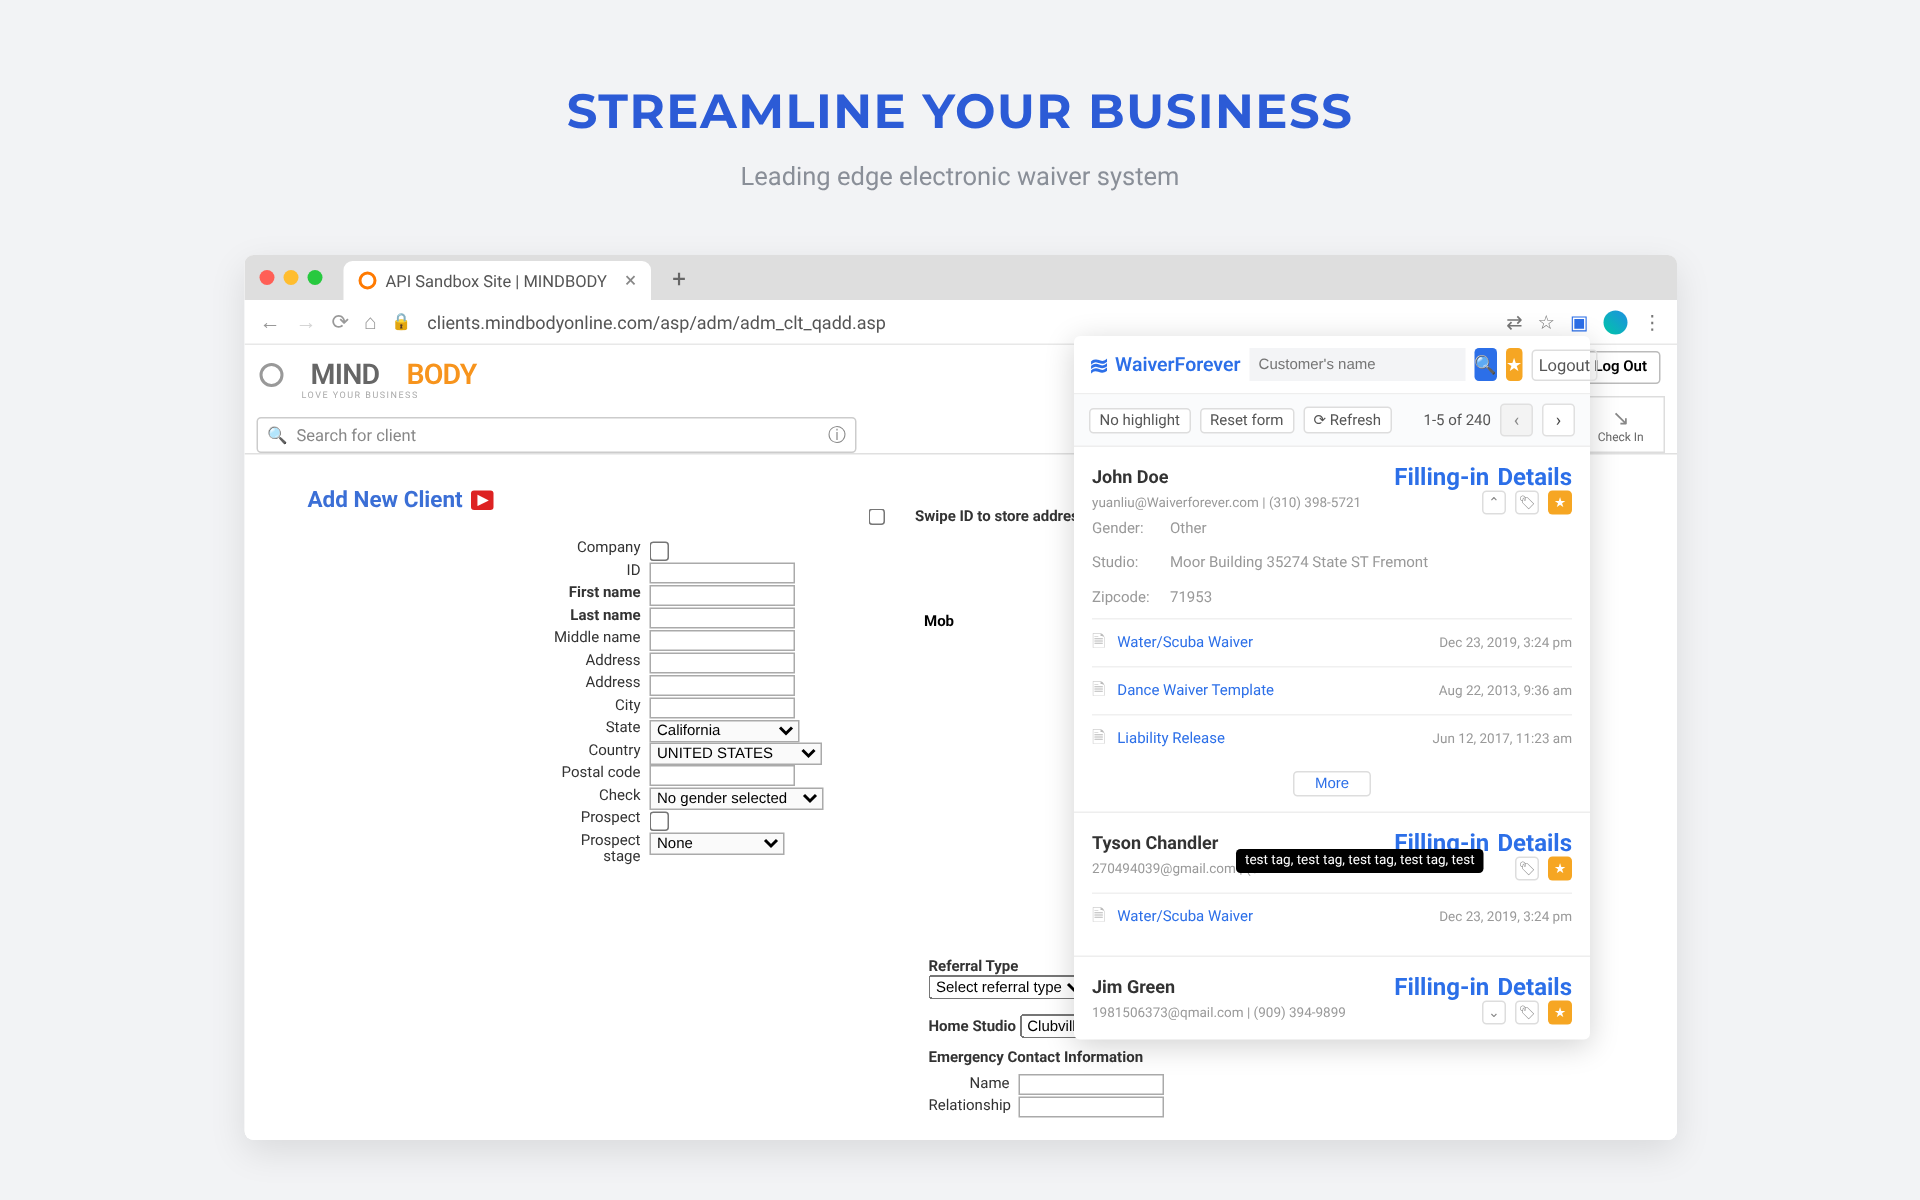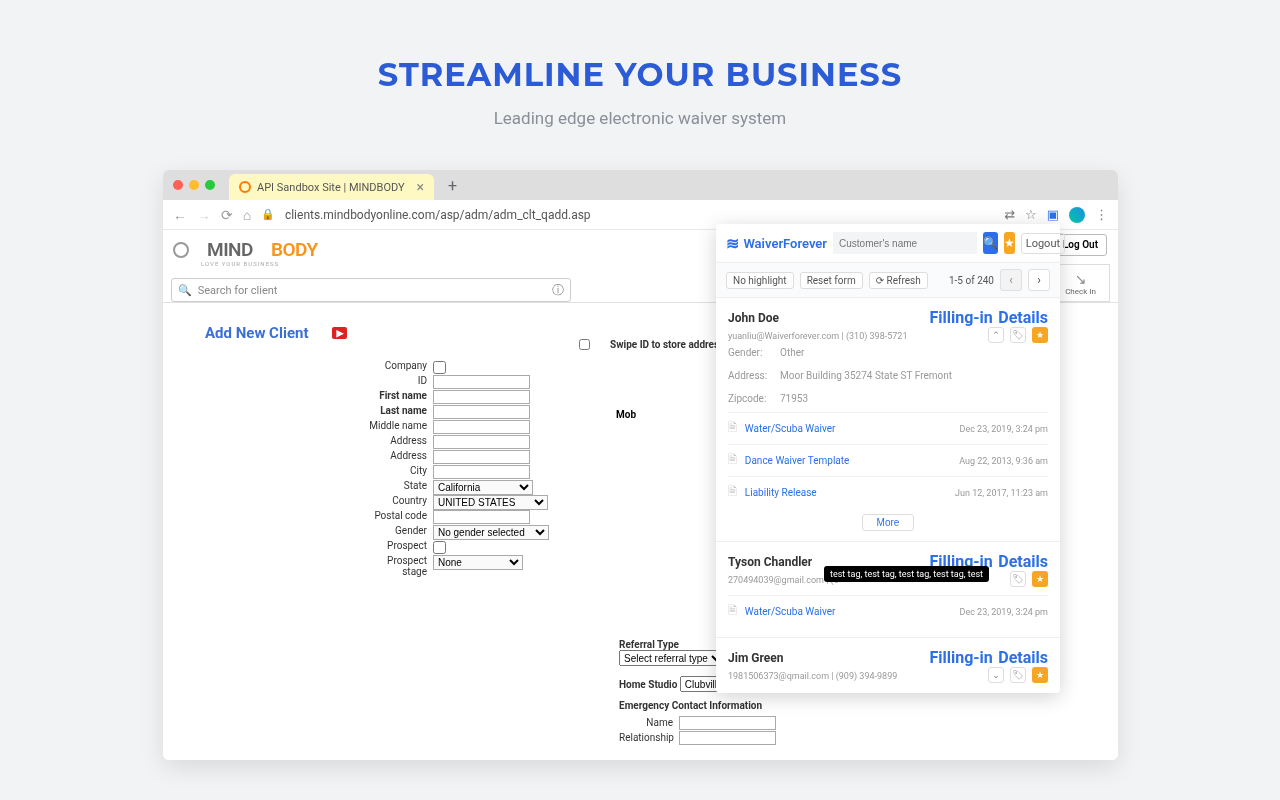--- a/index.html
+++ b/index.html
@@ -7,21 +7,21 @@
   
   .hero-title { text-align: center; font-size: 32px; font-weight: 700; color: #2c5bd6; letter-spacing: 1px; margin-top: 55px; font-family: "Montserrat", Arial, sans-serif;}
   .hero-sub { text-align: center; color: #8a8f98; font-size: 17px; margin-top: 14px; }
   
   .browser-window { position: absolute; left: 163px; top: 170px; width: 955px; height: 590px; background: #fff; border-radius: 6px; box-shadow: 0 8px 24px rgba(0,0,0,0.10); overflow: hidden; }
   
   .tab-strip { height: 30px; background: #dedede; display: flex; align-items: center; padding-left: 10px; }
   .traffic-lights { display: flex; gap: 6px; margin-right: 14px; }
   .traffic-lights span { width: 10px; height: 10px; border-radius: 50%; display:inline-block; }
   .tl-red { background:#ff5f56; } .tl-yel{ background:#ffbd2e; } .tl-grn{background:#27c93f;}
-  .browser-tab { background:#fef9c3; height:26px; border-radius:6px 6px 0 0; display:flex; align-items:center; padding:0 10px; font-size:11px; color:#555; gap:6px; margin-top:4px;}
+  .browser-tab { background:#ffffff; height:26px; border-radius:6px 6px 0 0; display:flex; align-items:center; padding:0 10px; font-size:11px; color:#555; gap:6px; margin-top:4px;}
   .tab-favicon { width:12px;height:12px;border:2px solid #ff7a00;border-radius:50%;}
   .tab-close { color:#888; font-size:14px; margin-left:6px;}
   .tab-plus { color:#666; margin-left:14px; font-size:16px;}
   
   .url-bar-row { height:30px; background:#fff; border-bottom:1px solid #e8e8e8; display:flex; align-items:center; padding:0 10px; gap:10px; font-size:12px; color:#666;}
   .url-bar-row .nav-ico { color:#999; font-size:14px; }
   .lock-ico { color:#3a7a3a; font-size:11px;}
   .url-text { color:#555; flex:1;}
   .url-right { display:flex; gap:10px; align-items:center;}
   .url-right span{ font-size:13px; color:#777;}
@@ -38,21 +38,21 @@
   .top-search .qcirc{ color:#888; font-size:12px;}
   
   .top-nav { position:absolute; right:8px; top:34px; display:flex; align-items:flex-end;}
   .nav-tile { width:48px; height:38px; border:1px solid #ddd; display:flex; flex-direction:column; align-items:center; justify-content:center; font-size:8px; color:#666;}
   .nav-tile + .nav-tile { border-left:none;}
   .nav-tile .ico{ font-size:14px; color:#888;}
   .logout-btn { border:1px solid #bbb; padding:4px 8px; font-size:10px; border-radius:3px; background:#fff; margin-left:8px; height:22px; align-self:center; font-weight:600;}
   
   .top-border { position:absolute; left:0; right:0; top:72px; border-top:1px solid #e0e0e0;}
   
-  .form-title { position:absolute; left:42px; top:94px; color:#3b6fd6; font-weight:700; font-size:15px; display:flex; align-items:center; gap:24px;}
+  .form-title { position:absolute; left:42px; top:94px; color:#3b6fd6; font-weight:700; font-size:15px; display:flex; align-items:center; gap:6px;}
   .yt-badge{ background:#d22; color:#fff; font-size:9px; padding:1px 4px; border-radius:2px;}
   
   .swipe-row { position:absolute; left:416px; top:109px; font-size:10px; color:#333; display:flex; align-items:center; gap:20px; font-weight:700;}
   .swipe-row input[type=checkbox]{ width:11px;height:11px;}
   
   .form-col { position:absolute; left:200px; top:130px; width:345px; font-size:10px; color:#333;}
   .form-row { display:flex; height:15px;}
   .form-row label{ width:70px; text-align:right; padding-right:6px;}
   .form-row .bold{ font-weight:700;}
   .tinput { width:97px; height:14px; border:1px solid #aaa; background:#fff;}
@@ -231,21 +231,21 @@
         </div>
       <div class="form-row">
           <label>Country</label>
           <select class="tselect" style="width:115px"><option>UNITED STATES</option></select>
         </div>
       <div class="form-row">
           <label>Postal code</label>
           <input class="tinput" style="">
         </div>
       <div class="form-row">
-          <label>Gender</label>
+          <label>Check</label>
           <select class="tselect" style="width:116px"><option>No gender selected</option></select>
         </div>
       <div class="form-row">
           <label>Prospect</label>
           <input type="checkbox" style="">
         </div>
       <div class="form-row">
           <label>Prospect stage</label>
           <select class="tselect" style="width:90px"><option>None</option></select>
         </div>
@@ -309,21 +309,21 @@
     </div>
     <div class="meta-line"><span>yuanliu@Waiverforever.com</span> | <span>(310) 398-5721</span></div>
     <div class="icon-row">
       <span class="chip">⌃</span>
       <span class="chip">🏷</span>
       <span class="chip star">★</span>
     </div>
     <div class="grid2">
       <span>Gender:</span>
         <span>Other</span>
-      <span>Address:</span>
+      <span>Studio:</span>
         <span>Moor Building 35274 State ST Fremont</span>
       <span>Zipcode:</span>
         <span>71953</span>
     </div>
     <div class="waiver-sep" style="margin-top:8px;"></div>
     <div class="waiver-row">
         <span class="doc-ico">🗎</span>
         <span class="waiver-name">Water/Scuba Waiver</span>
         <span class="wv-spacer"></span>
         <span class="wv-date">Dec 23, 2019, 3:24 pm</span>

